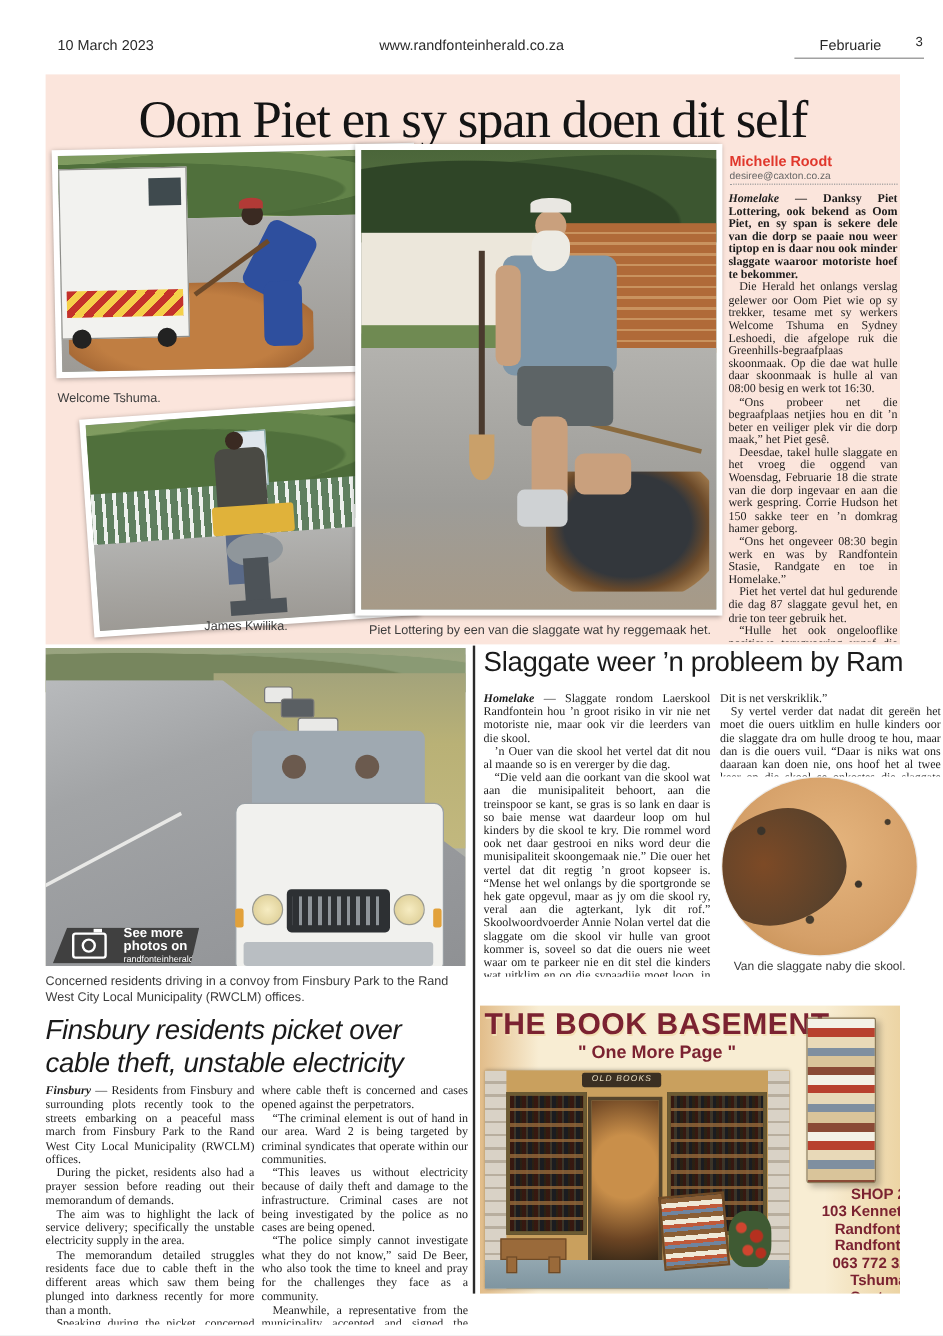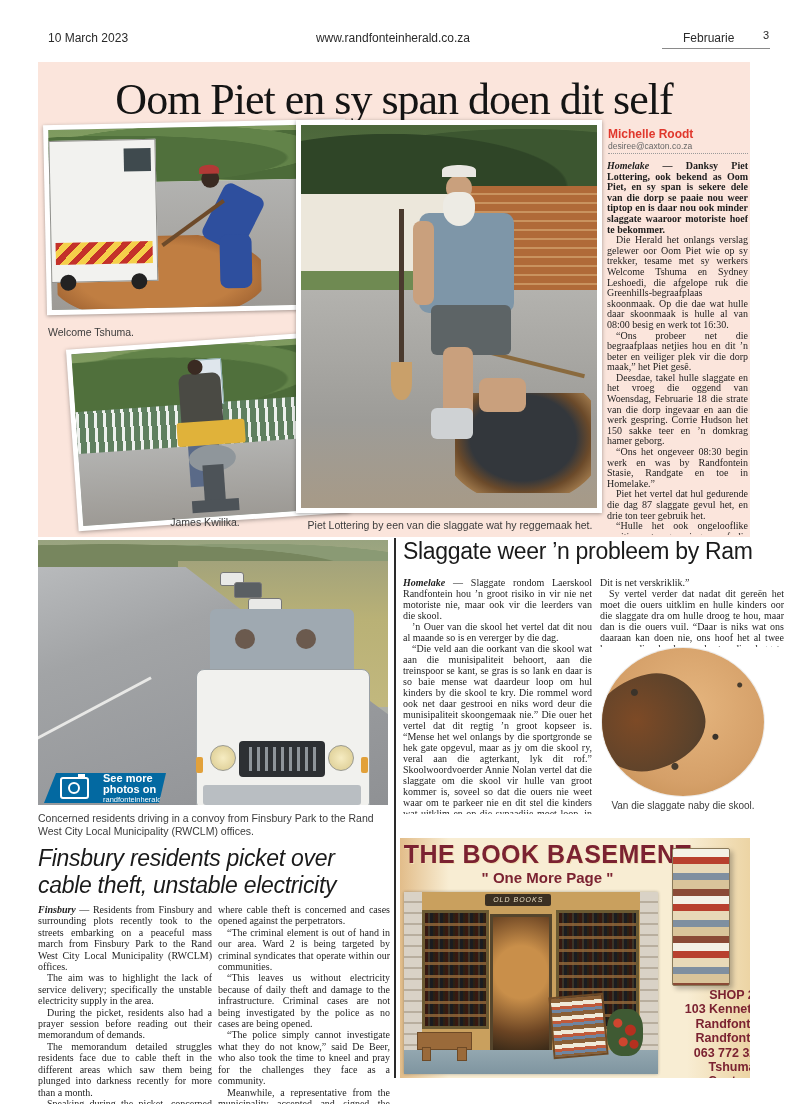--- a/index.html
+++ b/index.html
@@ -27,21 +27,21 @@
   .loc{font-weight:bold;font-style:italic;}
   .sec-col{font-family:"Liberation Serif",serif;font-size:10px;line-height:11px;color:#1d1d1d;
            overflow:hidden;text-align:justify;}
   .sec-col p{margin:0;}
   .sec-col p.ind{text-indent:9px;}
   
   .sec-headline{font-size:23px;color:#1a1a1a;letter-spacing:-.3px;white-space:nowrap;}
   .fin-headline{font-size:23px;line-height:27px;color:#1a1a1a;letter-spacing:-.3px;}
   .vrule{background:#2a2a2a;width:1.5px;}
   
-  .badge{background:#0369a1;clip-path:polygon(12px 0,100% 0,calc(100% - 7px) 100%,0 100%);
+  .badge{background:#404040;clip-path:polygon(12px 0,100% 0,calc(100% - 7px) 100%,0 100%);
          display:flex;align-items:center;color:#fff;}
   .badge-cam{position:relative;width:25px;height:18px;border:2px solid #fff;border-radius:3px;
              margin-left:16px;flex:none;}
   .badge-cam::before{content:"";position:absolute;left:6px;top:2.5px;width:8px;height:8px;
              border:2px solid #fff;border-radius:50%;}
   .badge-cam::after{content:"";position:absolute;right:2px;top:-5px;width:7px;height:3px;background:#fff;}
   .badge-div{width:1.5px;height:22px;background:#fff;margin:0 6px 0 8px;}
   .badge-l1{font-weight:bold;font-size:11px;line-height:11px;}
   .badge-l2{font-size:7.5px;line-height:9px;}
   
@@ -272,22 +272,22 @@
     <div class="abs oval-spk" style="inset:0;"></div>
   </div>
   <div class="abs cap" style="left:588px;top:800px;width:190px;text-align:center;font-size:10px;">Van die slaggate naby die skool.</div>
 
   <div class="abs fin-headline" style="left:38px;top:845px;width:352px;font-style:italic;">
     <span style="display:block;">Finsbury residents picket over</span>
     <span style="display:block;">cable theft, unstable electricity</span>
   </div>
   <div class="abs sec-col" style="left:38px;top:904px;width:174px;height:200px;line-height:11.4px;">
     <p><span class="loc">Finsbury</span><span> — Residents from Finsbury and surrounding plots recently took to the streets embarking on a peaceful mass march from Finsbury Park to the Rand West City Local Municipality (RWCLM) offices.</span></p>
+    <p class="ind">During the picket, residents also had a prayer session before reading out their memorandum of demands.</p>
     <p class="ind">The aim was to highlight the lack of service delivery; specifically the unstable electricity supply in the area.</p>
-    <p class="ind">During the picket, residents also had a prayer session before reading out their memorandum of demands.</p>
     <p class="ind">The memorandum detailed struggles residents face due to cable theft in the different areas which saw them being plunged into darkness recently for more than a month.</p>
     <p class="ind">Speaking during the picket, concerned resident JP de Beer said they want the municipality to act against acts of criminality</p>
   </div>
   <div class="abs sec-col" style="left:218px;top:904px;width:172px;height:200px;line-height:11.4px;">
     <p>where cable theft is concerned and cases opened against the perpetrators.</p>
     <p class="ind">“The criminal element is out of hand in our area. Ward 2 is being targeted by criminal syndicates that operate within our communities.</p>
     <p class="ind">“This leaves us without electricity because of daily theft and damage to the infrastructure. Criminal cases are not being investigated by the police as no cases are being opened.</p>
     <p class="ind">“The police simply cannot investigate what they do not know,” said De Beer, who also took the time to kneel and pray for the challenges they face as a community.</p>
     <p class="ind">Meanwhile, a representative from the municipality accepted and signed the memorandum of demands during heavy police presence.</p>
   </div>

